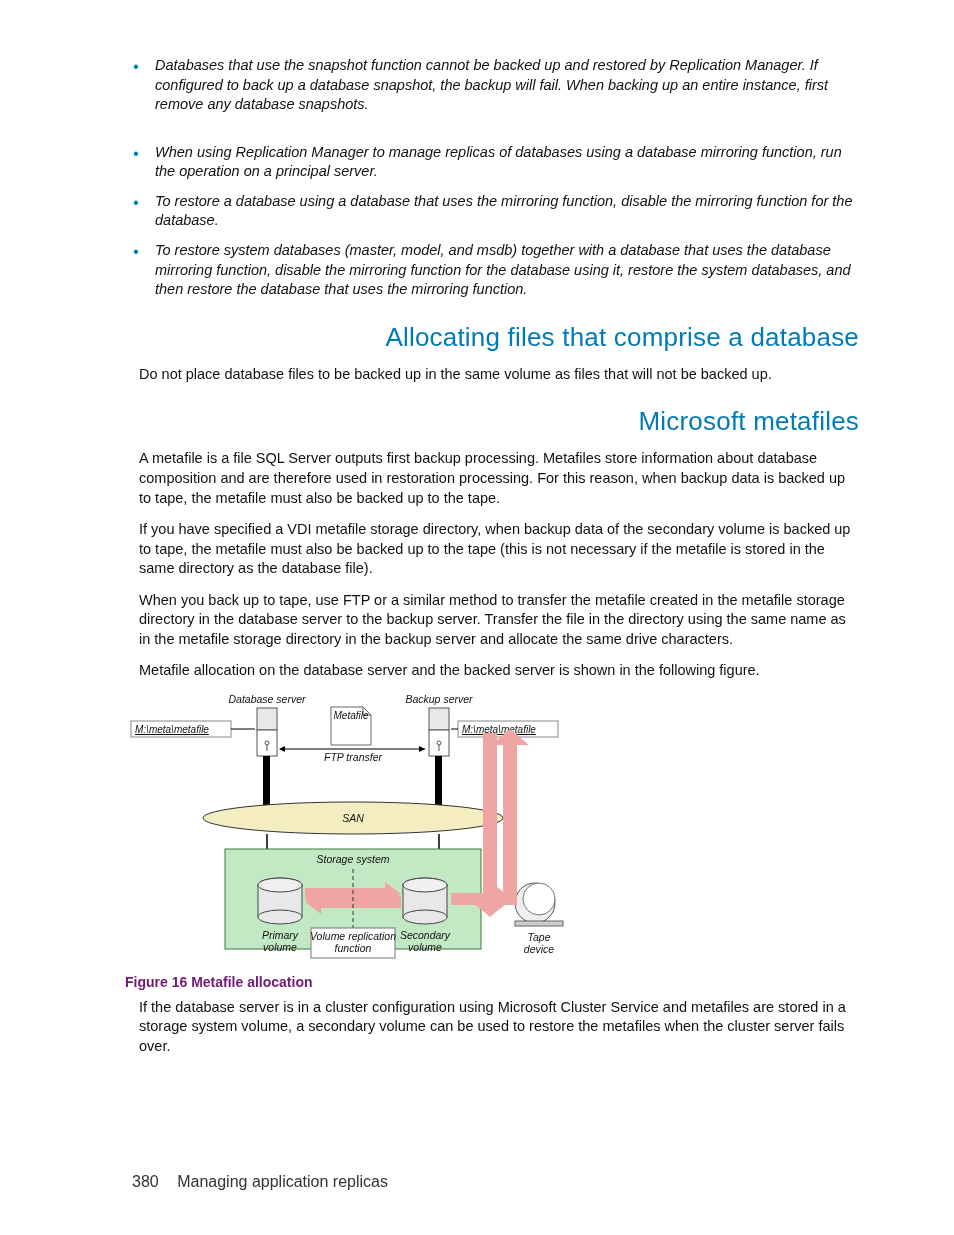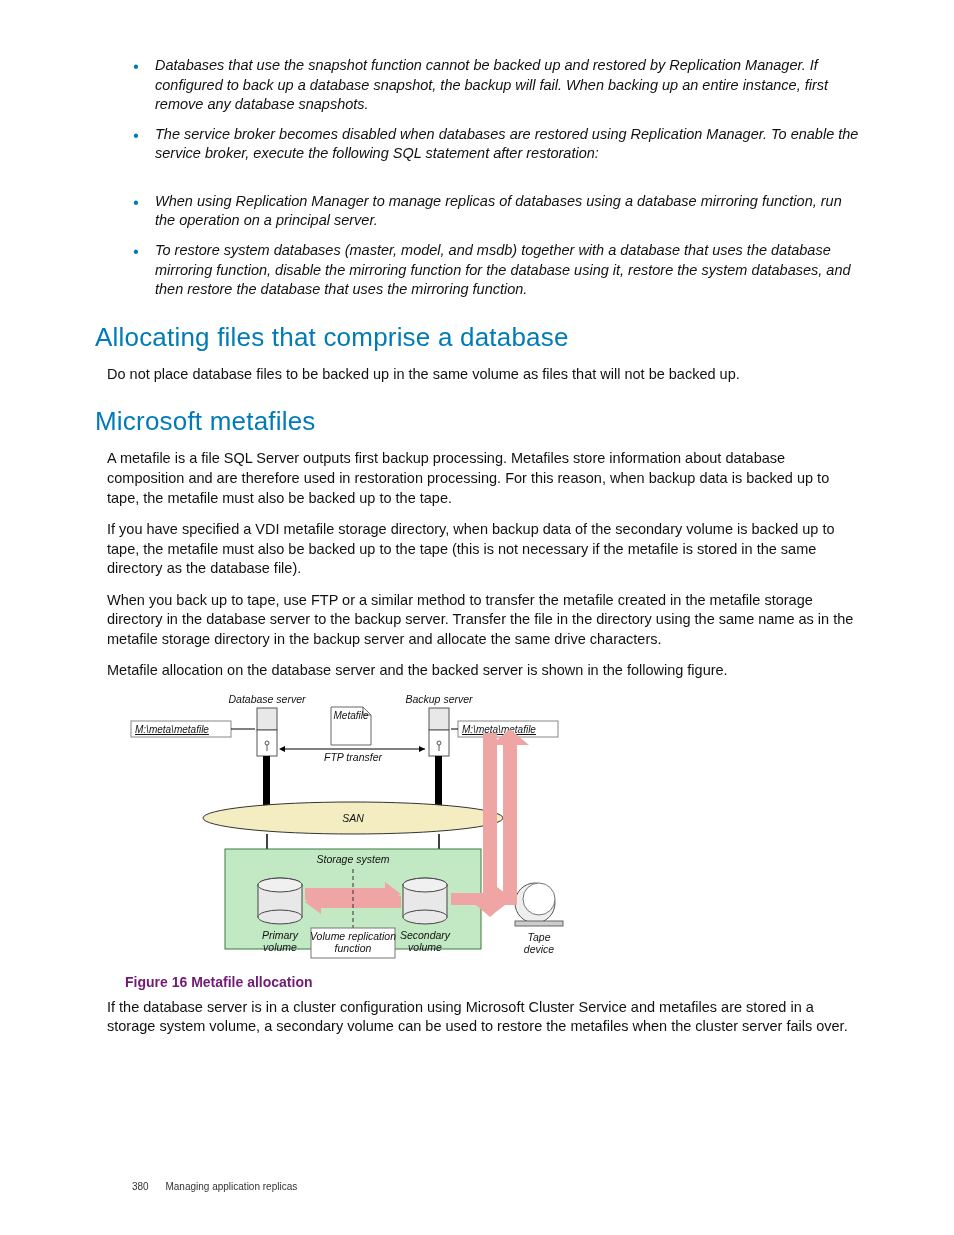--- a/index.html
+++ b/index.html
@@ -23,43 +23,44 @@
     color: #007bb8;
     font-size: 16px;
   }
   .bullets.gap { margin-top: 28px; }
   h2 {
     font-weight: 300;
     color: #007bb8;
     font-size: 26px;
     margin: 20px 0 10px 0;
     letter-spacing: 0.2px;
+    text-align: right;
   }
-  .para { margin: 0 0 12px 12px; }
+  .para { margin: 0 0 12px 44px; }
   .figcap { color: #701a75; font-weight: bold; font-size: 14px; margin: 10px 0 6px 30px; }
-  .footer { position: absolute; bottom: 42px; left: 132px; font-size: 10px; color: #333; }
+  .footer { position: absolute; bottom: 42px; left: 132px; font-size: 16px; color: #333; }
   .pg { margin-right: 14px; }
   
   .diag-wrap { margin: 4px 0 6px 30px; font-style: italic; }
   svg { display: block; }
   .box-txt { font-family: Arial, sans-serif; font-size: 10px; fill:#111; }
   .box-txt-u { text-decoration: underline; }
   .lab { font-family: Arial, sans-serif; font-size: 10.5px; fill:#111; text-anchor: middle; }
   .arr-red { fill:#f0a5a5; }
 </style>
 </head>
 <body>
 
 <ul class="bullets">
   <li><span>Databases that use the snapshot function cannot be backed up and restored by Replication Manager. If configured to back up a database snapshot, the backup will fail. When backing up an entire instance, first remove any database snapshots.</span></li>
-  <li><span>The service broker becomes disabled when databases are restored using Replication Manager. To enable the service broker, execute the following SQL statement after restoration:</span></li>
 </ul>
 
 <ul class="bullets gap">
   <li><span>When using Replication Manager to manage replicas of databases using a database mirroring function, run the operation on a principal server.</span></li>
+  <li><span>To restore a database using a database that uses the mirroring function, disable the mirroring function for the database.</span></li>
   <li><span>To restore system databases (master, model, and msdb) together with a database that uses the database mirroring function, disable the mirroring function for the database using it, restore the system databases, and then restore the database that uses the mirroring function.</span></li>
 </ul>
 
 <h2>Allocating files that comprise a database</h2>
 <p class="para">Do not place database files to be backed up in the same volume as files that will not be backed up.</p>
 
 <h2>Microsoft metafiles</h2>
 <p class="para">A metafile is a file SQL Server outputs first backup processing. Metafiles store information about database composition and are therefore used in restoration processing. For this reason, when backup data is backed up to tape, the metafile must also be backed up to the tape.</p>
 <p class="para">If you have specified a VDI metafile storage directory, when backup data of the secondary volume is backed up to tape, the metafile must also be backed up to the tape (this is not necessary if the metafile is stored in the same directory as the database file).</p>
 <p class="para">When you back up to tape, use FTP or a similar method to transfer the metafile created in the metafile storage directory in the database server to the backup server. Transfer the file in the directory using the same name as in the metafile storage directory in the backup server and allocate the same drive characters.</p>

